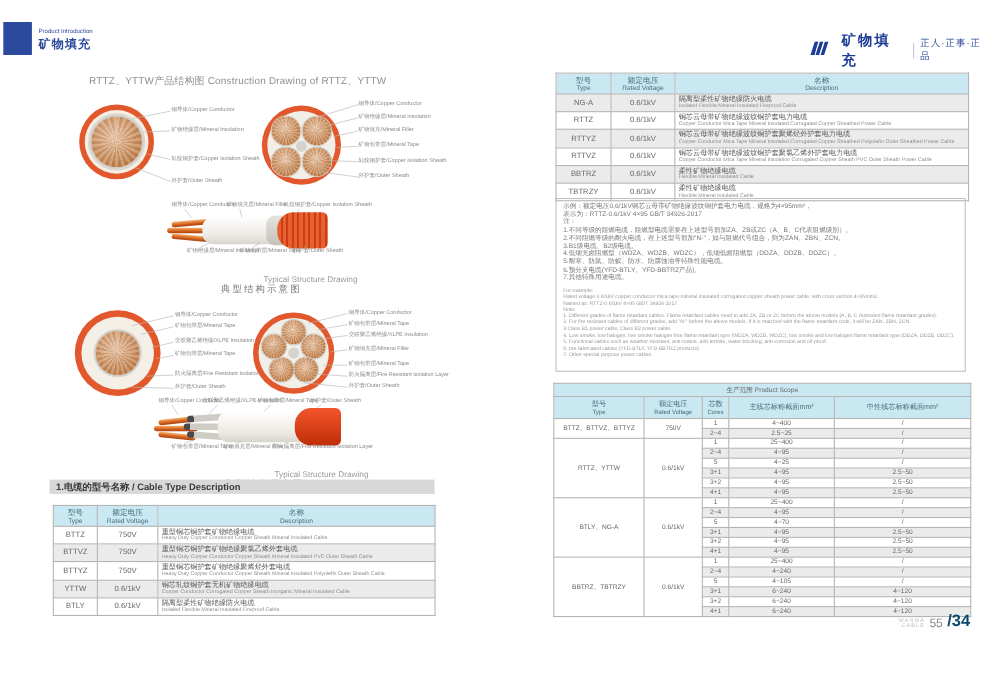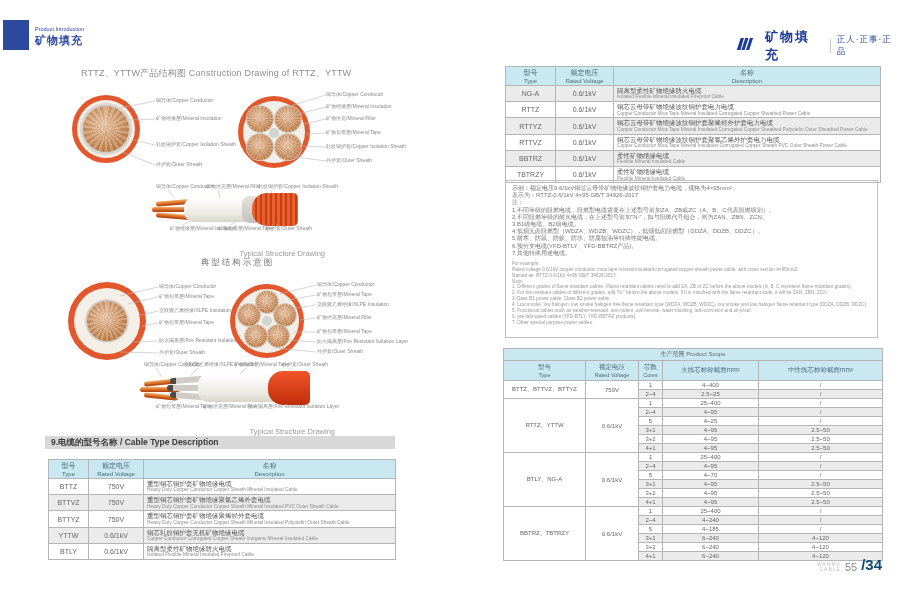--- a/index.html
+++ b/index.html
@@ -268,21 +268,21 @@
     <div class="cap-en">Typical Structure Drawing</div>
   <div class="lbl" style="left: 4px; top: 2px;">铜导体/Copper Conductor</div>
       <div class="lbl" style="left: 44px; top: 2px;">交联聚乙烯绝缘/XLPE Insulation</div>
       <div class="lbl" style="left: 94px; top: 2px;">矿物包带层/Mineral Tape</div>
       <div class="lbl" style="left: 142px; top: 2px;">外护套/Outer Sheath</div>
       <div class="lbl" style="left: 16px; top: 44px;">矿物包带层/Mineral Tape</div>
       <div class="lbl" style="left: 63px; top: 44px;">矿物填充层/Mineral Filler</div>
       <div class="lbl" style="left: 108px; top: 44px;">防火隔离层/Fire Resistant Isolation Layer</div>
     </div>
 
-  <div id="sec5-bar">9.电缆的型号名称 / Cable Type Description</div>
+  <div id="sec5-bar">1.电缆的型号名称 / Cable Type Description</div>
 
   <table id="left-type-table">
     <colgroup>
         <col style="width:40px">
         <col style="width:55px">
         <col style="width:252px">
       </colgroup>
     <thead>
       <tr>
         <th>

